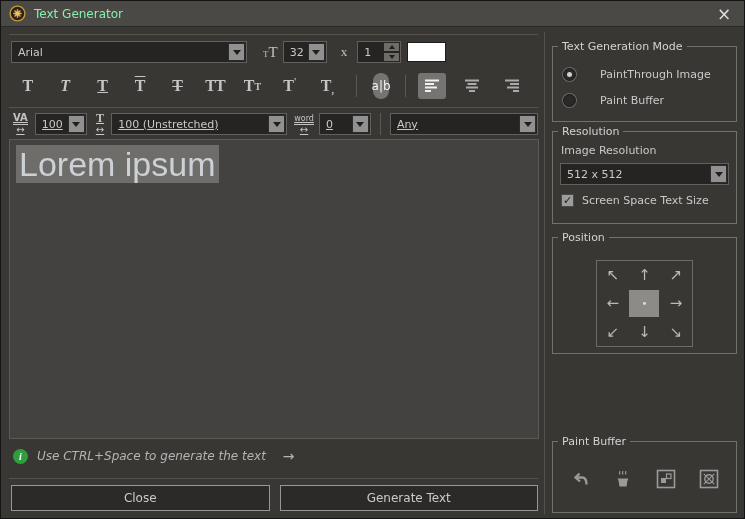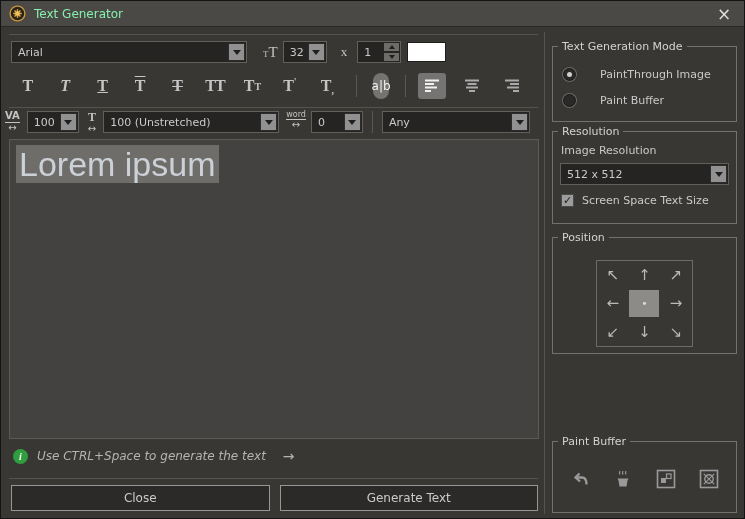--- a/index.html
+++ b/index.html
@@ -32,21 +32,21 @@
   .spin-down::after { content:""; border-left:3px solid transparent; border-right:3px solid transparent; border-top:4px solid #1f1f1f; }
 
   .swatch { width:39px; height:20px; border:1px solid #1c1c1c; }
 
   .vsep { width:1px; height:22px; background:#5b5954; flex:0 0 auto; }
   .hline { position:absolute; left:8px; width:529px; height:1px; background:#56534e; }
 
   
   .row1 { position:absolute; left:10px; top:39px; width:527px; height:24px; display:flex; align-items:center; }
   .row2 { position:absolute; left:12px; top:70px; width:525px; height:30px; display:flex; align-items:center; }
-  .row3 { position:absolute; left:4px; top:110px; width:525px; height:24px; display:flex; align-items:flex-start; }
+  .row3 { position:absolute; left:12px; top:110px; width:525px; height:24px; display:flex; align-items:flex-end;text-decoration:underline; }
 
   .size-icon { display:flex; align-items:baseline; color:#c3c3c3; font-family:"Liberation Serif", serif; }
   .size-icon .sm { font-size:9px; }
   .size-icon .bg { font-size:15px; }
   .scale-x { font-family:"Liberation Serif", serif; font-size:13px; color:#c3c3c3; }
 
   .tbtn { width:30px; height:26px; margin-right:8px; display:flex; align-items:center; justify-content:center;
           font-family:"Liberation Serif", serif; font-size:16px; color:#c5c5c5; }
   .tbtn .main { font-weight:700; }
   .tbtn.italic .main { font-style:italic; }

